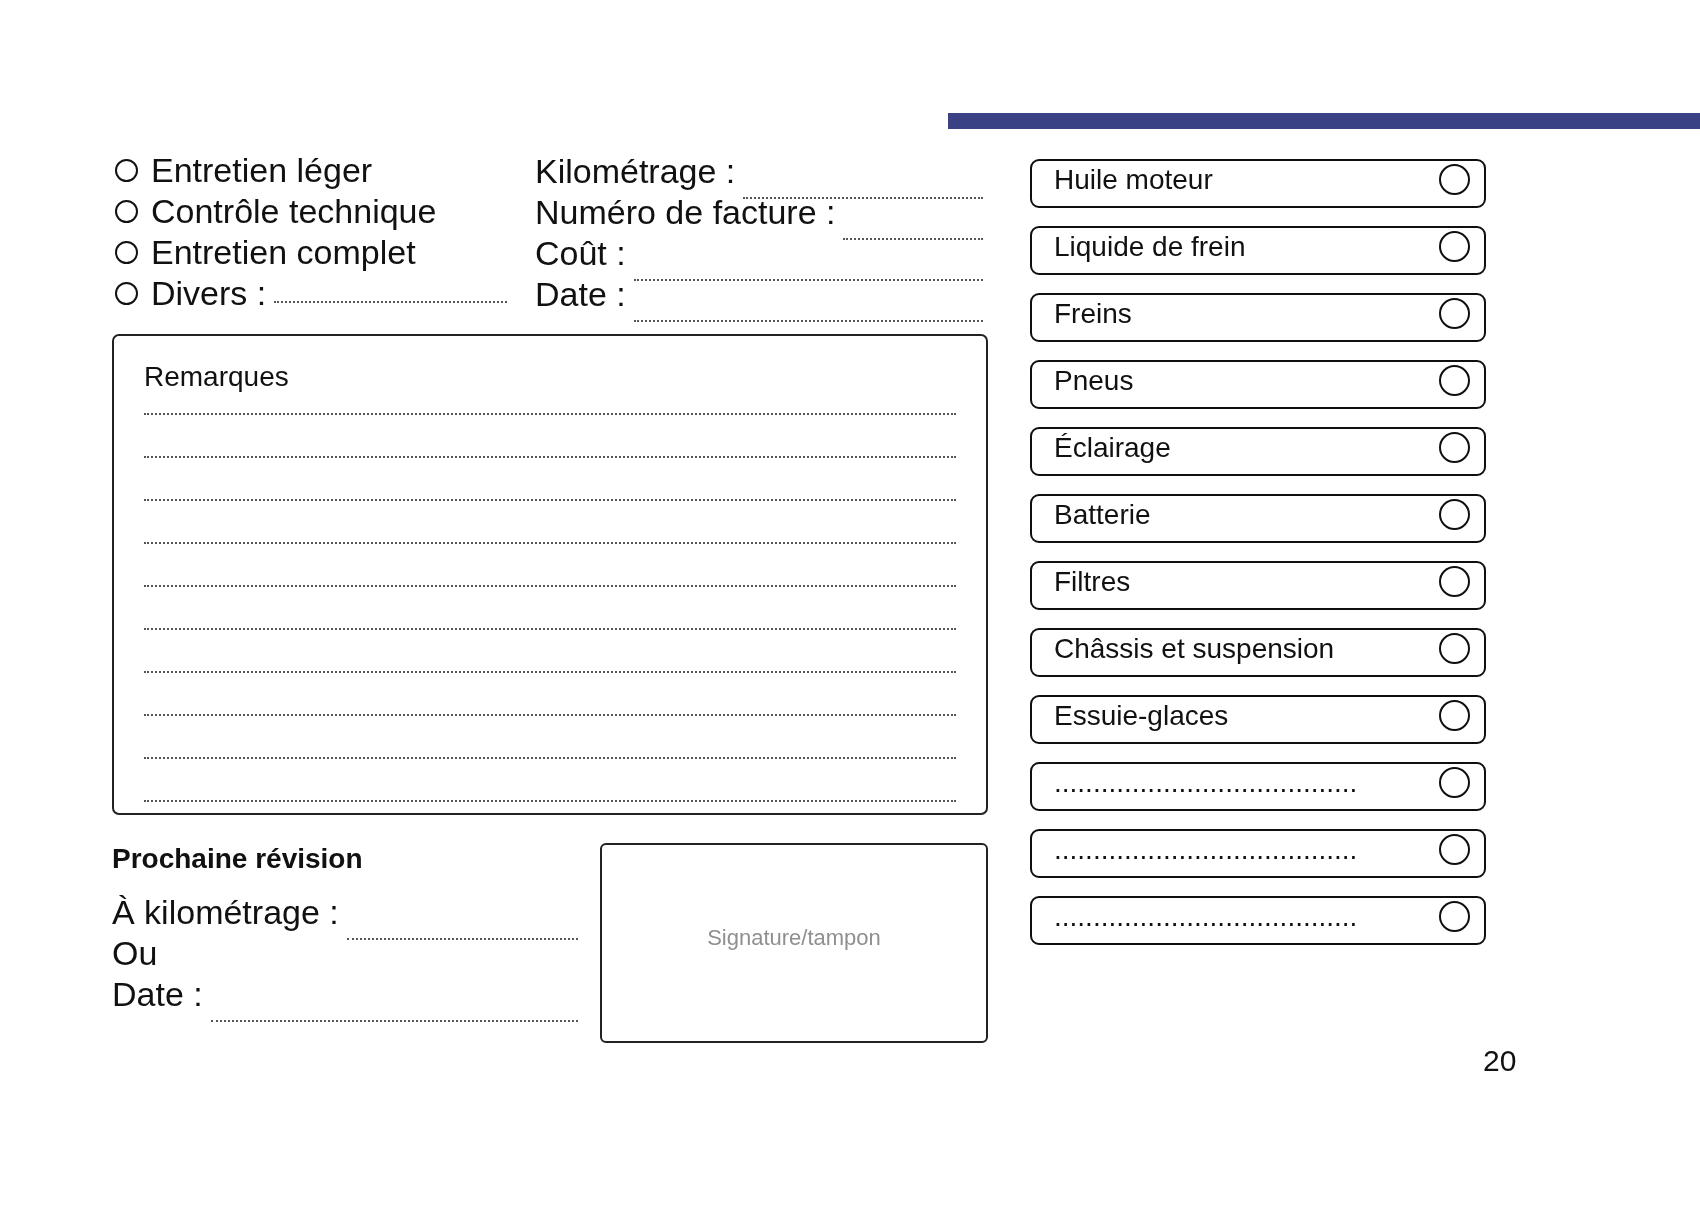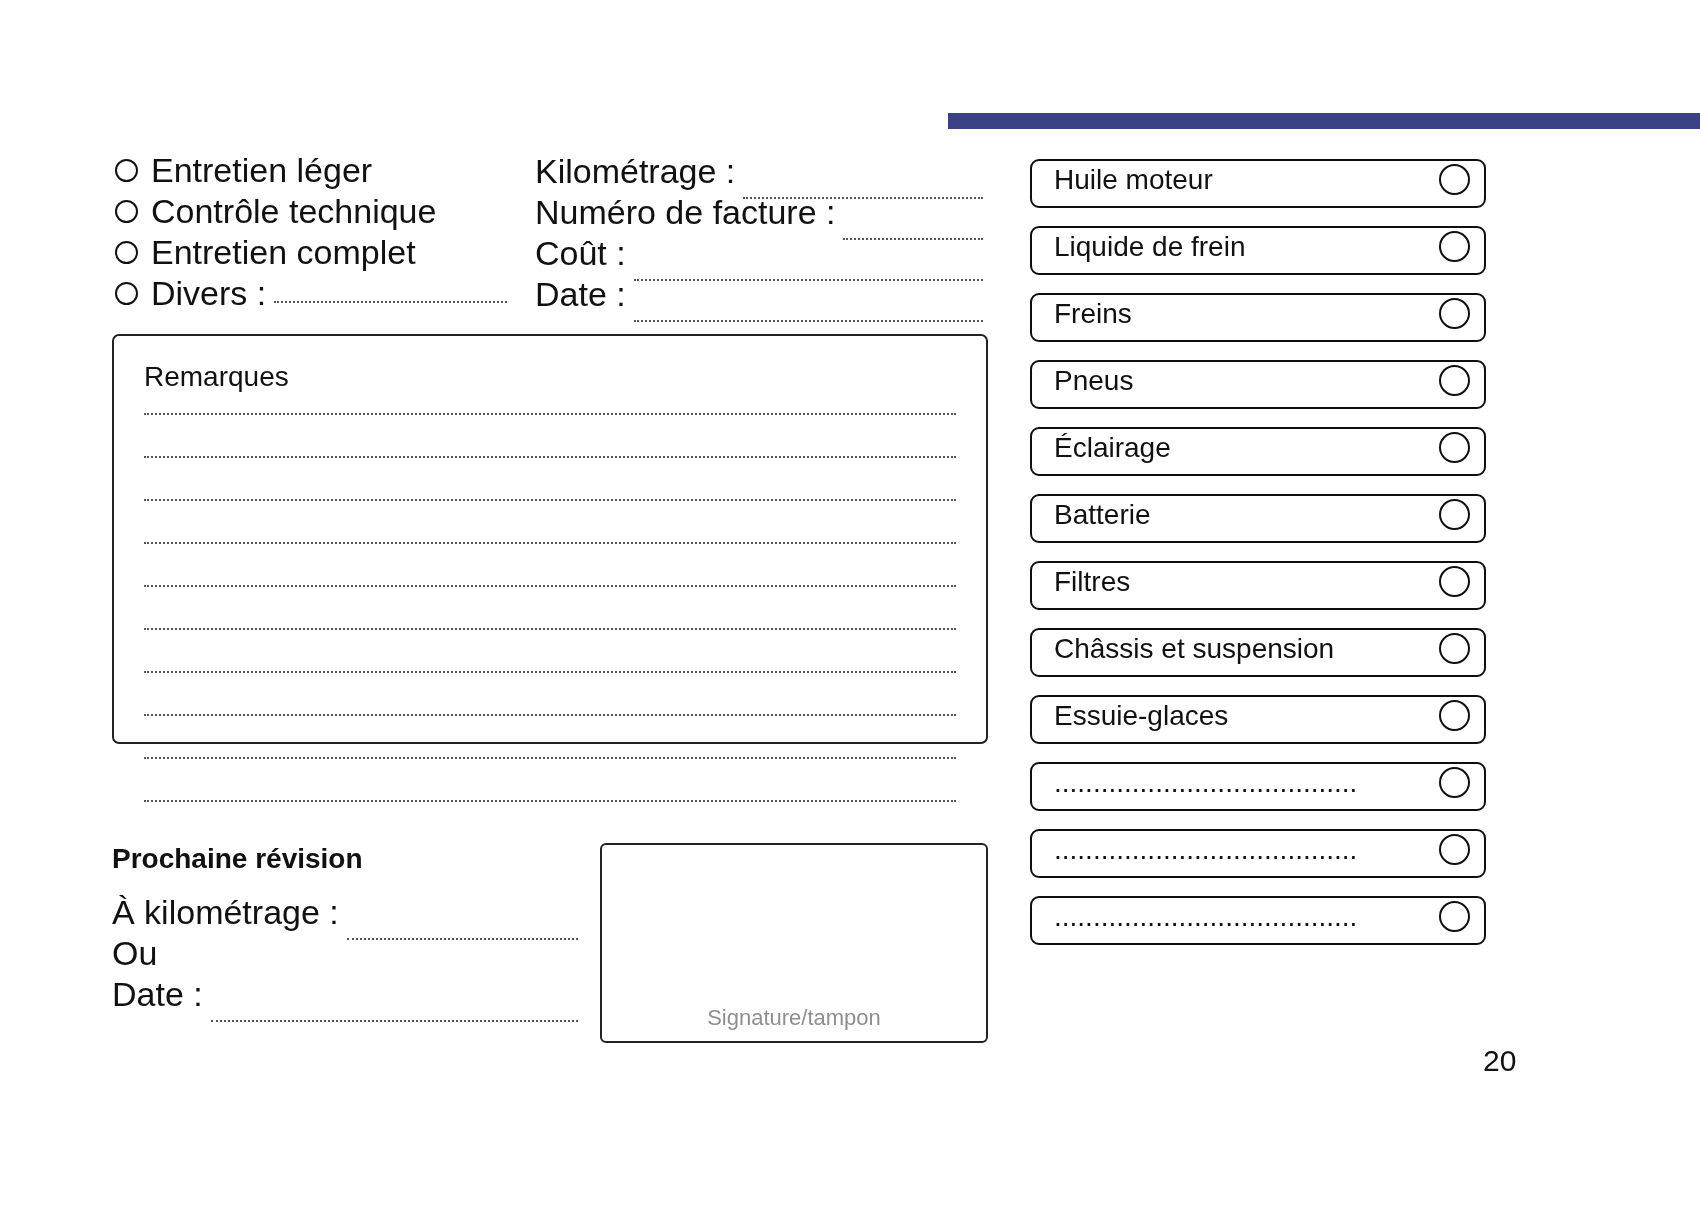--- a/index.html
+++ b/index.html
@@ -14,32 +14,32 @@
   .opt-row{display:flex;align-items:center;height:41px;}
   .radio{width:23px;height:23px;border:2.5px solid #111;border-radius:50%;flex:0 0 auto;margin-right:13px;box-sizing:border-box;background:#fff;}
   .lbl{font-size:34px;white-space:nowrap;}
   .dots{flex:1;border-bottom:2.5px dotted #555;transform:translateY(8px);margin-left:8px;min-width:30px;}
 
   
   .inv-block{position:absolute;left:535px;top:150px;width:448px;}
   .field-row{display:flex;align-items:flex-end;height:41px;}
 
   
-  .remarks-box{position:absolute;left:112px;top:334px;width:876px;height:410px;border:2.5px solid #222;border-radius:7px;box-sizing:border-box;background:#fff;}
+  .remarks-box{position:absolute;left:112px;top:334px;width:876px;height:481px;border:2.5px solid #222;border-radius:7px;box-sizing:border-box;background:#fff;}
   .remarks-title{margin:24px 0 0 30px;font-size:28px;line-height:34px;}
   .remark-lines{margin:0 30px;}
   .remark-line{height:41px;border-bottom:2px dotted #555;}
   .remark-line:first-child{height:19px;}
 
   
   .next-block{position:absolute;left:112px;top:843px;width:466px;}
   .next-title{font-size:28px;font-weight:bold;margin-bottom:16px;}
 
   
-  .sig-box{position:absolute;left:600px;top:843px;width:388px;height:200px;border:2px solid #222;border-radius:6px;box-sizing:border-box;display:flex;flex-direction:column;justify-content:flex-end;align-items:center;background:#fff;}
+  .sig-box{position:absolute;left:600px;top:843px;width:388px;height:200px;border:2px solid #222;border-radius:6px;box-sizing:border-box;display:flex;flex-direction:column;justify-content:center;align-items:center;background:#fff;}
   .sig-label{color:#8f8f8f;font-size:22px;margin-bottom:10px;}
 
   
   .checklist{position:absolute;left:1030px;top:159px;}
   .check-row{width:456px;height:49px;border:2.5px solid #0f0f0f;border-radius:9px;box-sizing:border-box;display:flex;align-items:center;justify-content:space-between;padding:0 14px 8px 22px;margin-bottom:18px;background:#fff;}
   .check-label{font-size:28px;white-space:nowrap;overflow:hidden;}
   .check-circle{width:31px;height:31px;border:2.5px solid #0f0f0f;border-radius:50%;box-sizing:border-box;flex:0 0 auto;background:#fff;}
 
   .page-number{position:absolute;left:1483px;top:1044px;font-size:30px;}
 </style>

